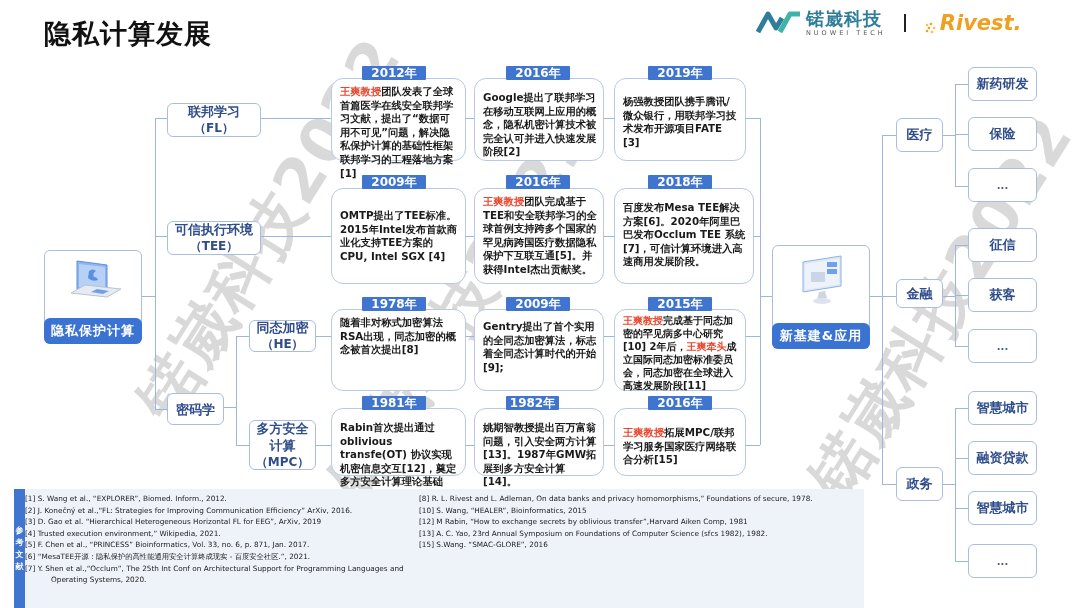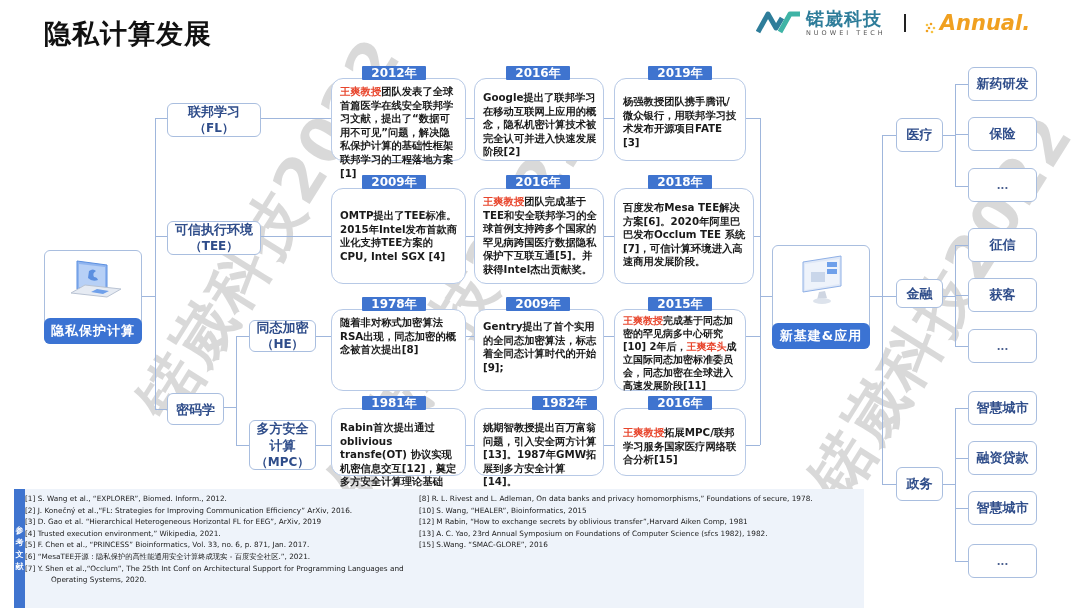--- a/index.html
+++ b/index.html
@@ -99,21 +99,21 @@
     <span class="dots">
       <svg width="14" height="14" viewBox="0 0 14 14">
         <circle cx="3" cy="4" r="1.3" fill="#f6c344"></circle>
           <circle cx="7" cy="3" r="1.3" fill="#f0a020"></circle>
         <circle cx="5" cy="7" r="1.3" fill="#f0a020"></circle>
           <circle cx="10" cy="7" r="1.3" fill="#f6c344"></circle>
         <circle cx="3" cy="10" r="1.3" fill="#f0a020"></circle>
           <circle cx="8" cy="11" r="1.3" fill="#f6c344"></circle>
       </svg>
     </span>
-    <span>Annual.</span>
+    <span>Rivest.</span>
   </div>
 </div>
 
 <div class="watermark" style="left:118px; top:392px; transform:rotate(-58deg);">锘崴科技2022</div>
 <div class="watermark" style="left:310px; top:470px; transform:rotate(-58deg);">锘崴科技2022</div>
 <div class="watermark" style="left:790px; top:470px; transform:rotate(-58deg);">锘崴科技2022</div>
 
 <div class="line hl" style="left:141px; top:296px; width:14px;"></div>
 <div class="line vl" style="left:155px; top:118px; height:291px;"></div>
 <div class="line hl" style="left:155px; top:118px; width:12px;"></div>
@@ -225,21 +225,21 @@
 <div class="year" style="left:648px; top:297px; width:64px;">2015年</div>
 
 <div class="card" style="left:331px; top:408px; width:135px; height:68px; padding-top:12px;">
   <span>Rabin首次提出通过 oblivious transfe(OT) 协议实现机密信息交互[12]，奠定多方安全计算理论基础</span>
 </div>
 <div class="year" style="left:362px; top:396px; width:64px;">1981年</div>
 
 <div class="card" style="left:474px; top:408px; width:130px; height:68px; padding-top:12px;">
   <span>姚期智教授提出百万富翁问题，引入安全两方计算[13]。1987年GMW拓展到多方安全计算[14]。</span>
 </div>
-<div class="year" style="left:532px; top:396px; width:65px;">1982年</div>
+<div class="year" style="left:506px; top:396px; width:53px;">1982年</div>
 
 <div class="card" style="left:614px; top:408px; width:132px; height:68px; padding-top:17px;">
   <span class="red">王爽教授</span><span>拓展MPC/联邦学习服务国家医疗网络联合分析[15]</span>
 </div>
 <div class="year" style="left:648px; top:396px; width:64px;">2016年</div>
 
 <div class="root" style="left:772px; top:245px; width:98px; height:104px;">
   <div class="device" style="left:22px; top:8px;">
     <svg width="56" height="54" viewBox="0 0 56 54">
       <polygon points="8,8 46,2 46,32 8,38" fill="#dfe8f7" stroke="#8fb0e6" stroke-width="1"></polygon>

